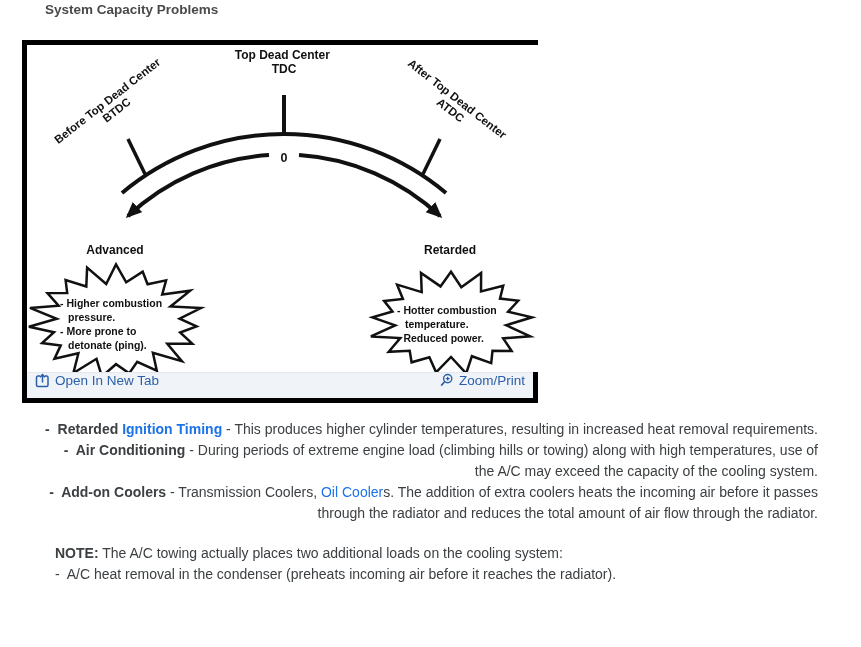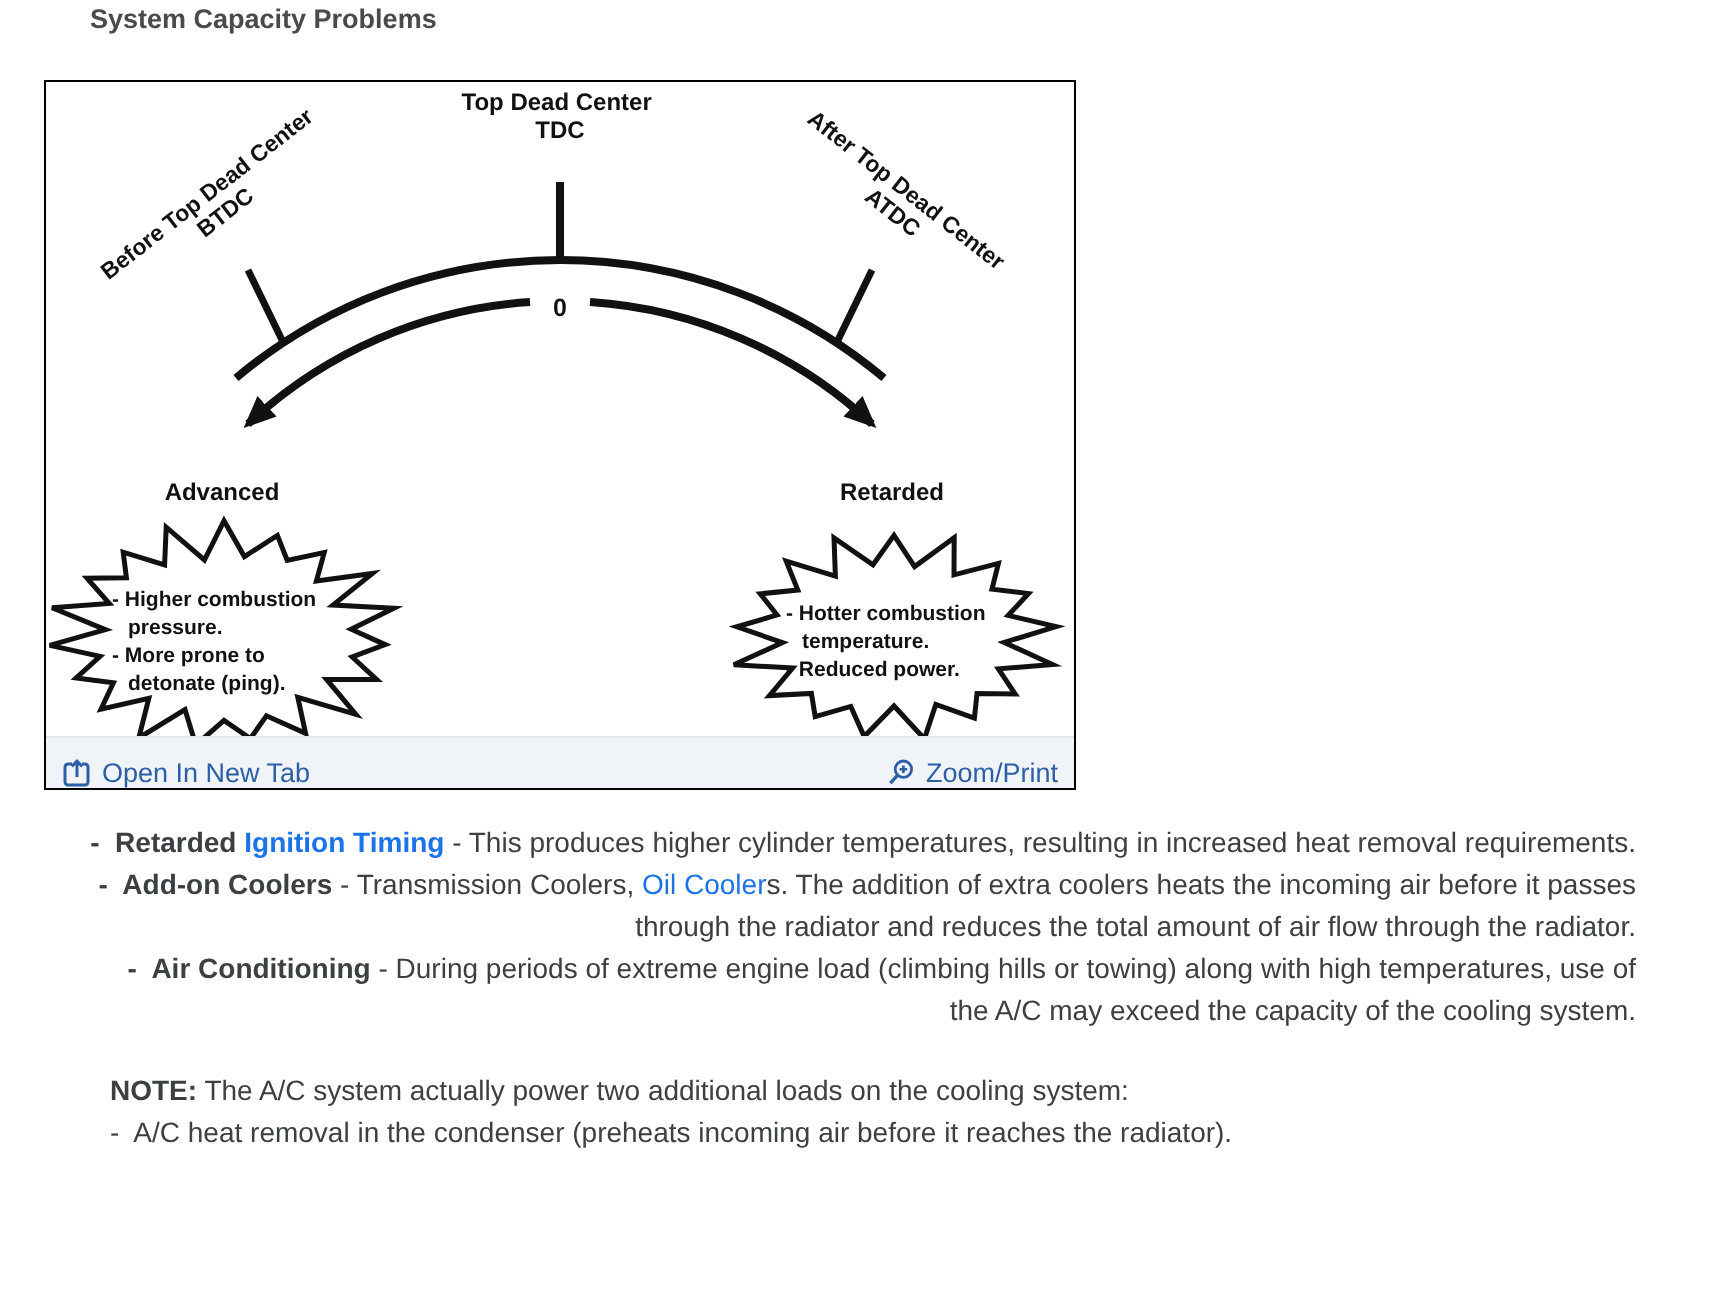--- a/index.html
+++ b/index.html
@@ -4,27 +4,27 @@
 <style>
   html,body{margin:0;padding:0;background:#fff;}
   .root{
     position:relative;width:861px;height:647px;background:#fff;overflow:hidden;
     font-family:"Liberation Sans",sans-serif;color:#3c4043;
   }
   .page-title{
     padding:2px 0 0 45px;font-size:13.5px;font-weight:bold;color:#4a4a4a;
   }
   .figure-box{
-    margin:23px 0 0 22px;width:516px;border:1px solid #000000;background:#a21caf;
+    margin:23px 0 0 22px;width:516px;border:5px solid #000000;background:#a21caf;
     box-sizing:border-box;
   }
   .figure-box svg.diagram{display:block;background:#fff;}
   .figure-footer{
     height:25px;background:#f0f4f8;border-top:1px solid #e1e7ee;
-    display:flex;align-items:flex-end;justify-content:space-between;
+    display:flex;align-items:flex-start;justify-content:space-between;
     padding:0 8px;box-sizing:content-box;
   }
   .footer-link{
     display:flex;align-items:center;gap:5px;color:#2b5fa8;font-size:13.5px;
     text-decoration:none;cursor:pointer;
   }
   .footer-link svg{display:block;}
   .content{
     margin:16px 0 0 3px;max-width:815px;font-size:14px;line-height:21px;
   }
@@ -109,22 +109,22 @@
           <path d="M8.7,3.7 V7.5 M6.8,5.6 H10.6" fill="none" stroke="#2b5fa8" stroke-width="1.3"></path>
           <path d="M5.6,8.8 L2.2,12.6" fill="none" stroke="#2b5fa8" stroke-width="1.7"></path>
         </svg>
         <span>Zoom/Print</span>
       </a>
     </div>
   </div>
 
   <div class="content">
     <p class="para"><span class="lead">-  Retarded </span><span></span><a class="link b">Ignition Timing</a><span> - This produces higher cylinder temperatures, resulting in increased heat removal requirements.</span></p>
+    <p class="para"><span class="lead">-  Air Conditioning</span><span> - During periods of extreme engine load (climbing hills or towing) along with high temperatures, use of the A/C may exceed the capacity of the cooling system.</span><a class="link"></a><span></span></p>
     <p class="para"><span class="lead">-  Add-on Coolers</span><span> - Transmission Coolers, </span><a class="link">Oil Cooler</a><span>s. The addition of extra coolers heats the incoming air before it passes through the radiator and reduces the total amount of air flow through the radiator.</span></p>
-    <p class="para"><span class="lead">-  Air Conditioning</span><span> - During periods of extreme engine load (climbing hills or towing) along with high temperatures, use of the A/C may exceed the capacity of the cooling system.</span><a class="link"></a><span></span></p>
 
     <div class="note">
-      <p><span class="note-label">NOTE:</span><span> The A/C system actually power two additional loads on the cooling system:</span></p>
+      <p><span class="note-label">NOTE:</span><span> The A/C towing actually places two additional loads on the cooling system:</span></p>
       <p>-  A/C heat removal in the condenser (preheats incoming air before it reaches the radiator).</p>
     </div>
   </div>
 
 </div>
 
 </body></html>

